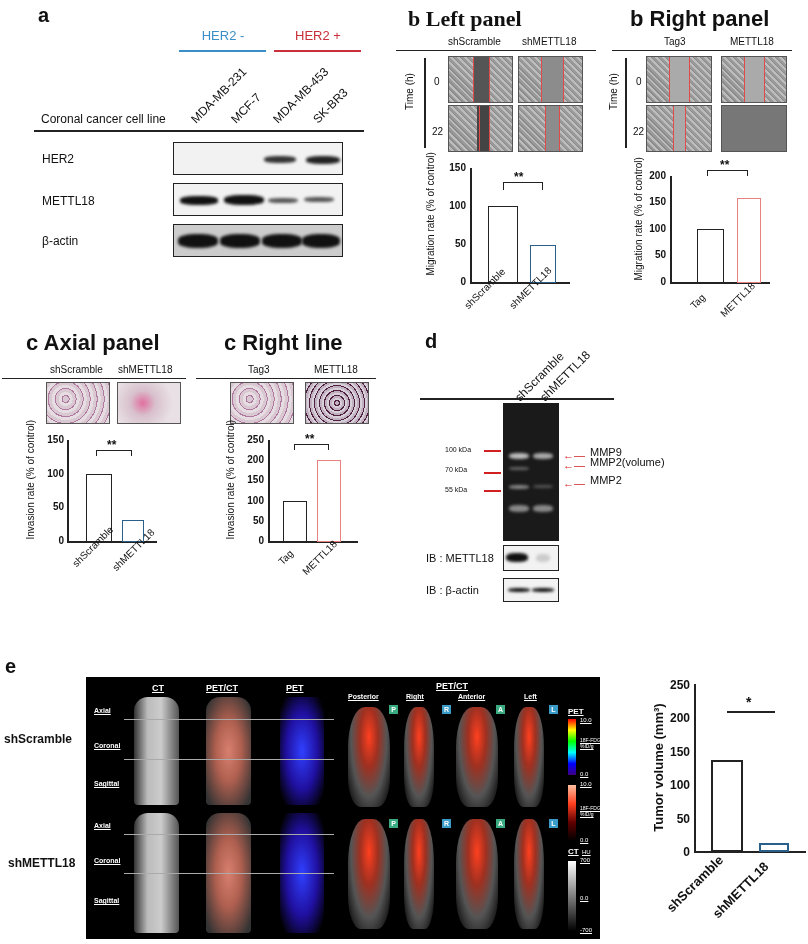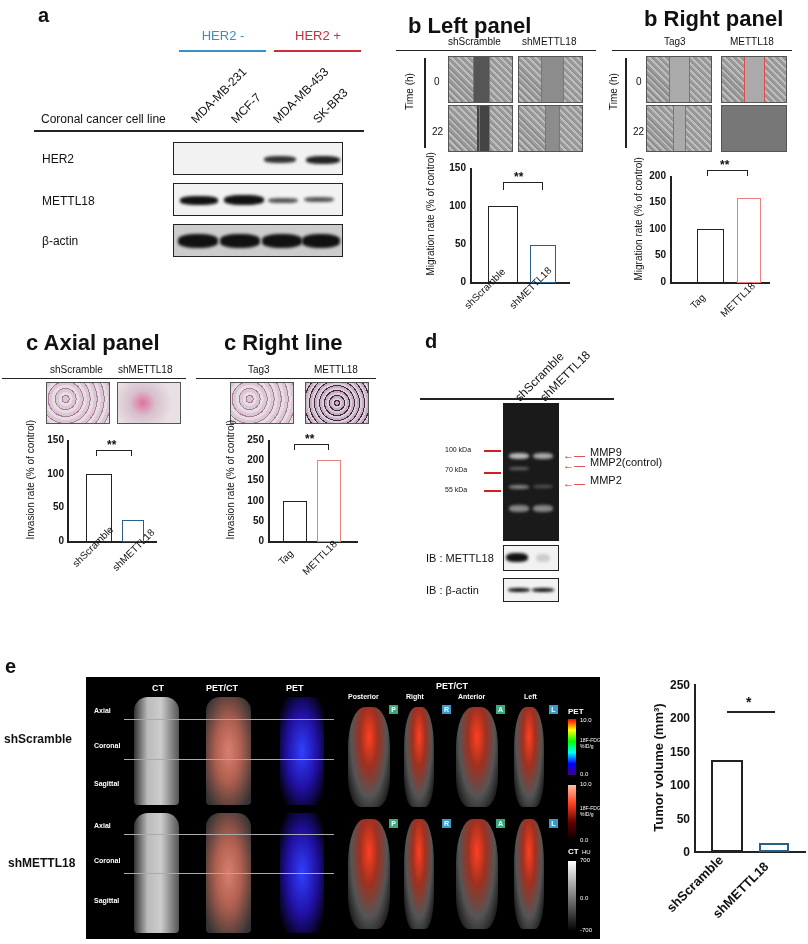--- a/index.html
+++ b/index.html
@@ -17,21 +17,21 @@
   .gap { position: absolute; top: 0; bottom: 0; background: #8c8c8c; }
   .inv { background: repeating-radial-gradient(circle at 30% 40%, #d9c8d2 0 3px, #b07aa0 3px 4px, #e6dde3 4px 7px); }
   .tick { position: absolute; font-size: 10px; font-weight: bold; text-align: right; width: 24px; }
   .bar { position: absolute; border: 1.5px solid #222; background: #fff; }
   .ylab { position: absolute; transform: rotate(-90deg); transform-origin: center; font-size: 10px; text-align: center; white-space: nowrap; }
   .pet-panel { position: absolute; background: #000; }
   .ct-img { position: absolute; background: linear-gradient(90deg,#333,#bbb 30%,#ccc 60%,#555); }
   .petct-img { position: absolute; background: radial-gradient(ellipse at 50% 50%, #d88070 0%, #b06050 40%, #333 90%); }
   .pet-img { position: absolute; background: radial-gradient(ellipse at 50% 50%, #3040ff 0%, #2010a0 50%, #000 90%); }
   .mouse { position: absolute; background: radial-gradient(ellipse at 50% 30%, #ff4020 0%, #a03020 30%, #555 60%, #111 90%); border-radius: 40% 40% 30% 30%; }
-  .white { color: #fff; }
+  .white { color: #fff; text-decoration: underline; }
   .tagbox { position: absolute; width: 9px; height: 9px; font-size: 7px; color: #fff; text-align: center; line-height: 9px; font-weight: bold; }
 </style>
 </head>
 <body>
 
 <div>
   <div class="abs plabel" style="left:38px;top:4px;font-size:20px;">a</div>
   <div class="abs" style="left:180px;top:28px;width:86px;text-align:center;font-size:13px;color:#3a8fc8;">HER2 -</div>
   <div class="abs" style="left:179px;top:50px;width:87px;height:1.5px;background:#3a8fc8;"></div>
   <div class="abs" style="left:275px;top:28px;width:86px;text-align:center;font-size:13px;color:#c8303a;">HER2 +</div>
@@ -60,21 +60,21 @@
   <div class="abs" style="left:42px;top:234px;font-size:12px;">β-actin</div>
   <div class="blot" style="left:173px;top:224px;width:170px;height:33px;background:#ccc;">
     <div class="band" style="left:4px;top:9px;width:40px;height:14px;background:#111;"></div>
     <div class="band" style="left:46px;top:9px;width:40px;height:14px;background:#111;"></div>
     <div class="band" style="left:88px;top:9px;width:40px;height:14px;background:#111;"></div>
     <div class="band" style="left:128px;top:9px;width:38px;height:14px;background:#111;"></div>
   </div>
 </div>
 
 <div>
-  <div class="abs plabel" style="left:408px;top:13px;">b Left panel</div>
+  <div class="abs plabel" style="left:408px;top:6px;font-family:Liberation Serif, serif;">b Left panel</div>
   <div class="abs small" style="left:448px;top:36px;">shScramble</div>
   <div class="abs small" style="left:522px;top:36px;">shMETTL18</div>
   <div class="hr" style="left:396px;top:50px;width:200px;height:1px;"></div>
   <div class="abs" style="left:424px;top:58px;width:1.5px;height:90px;background:#222;"></div>
   <div class="abs small" style="left:404px;top:110px;transform:rotate(-90deg);transform-origin:left top;">Time (h)</div>
   <div class="abs small" style="left:434px;top:76px;">0</div>
   <div class="abs small" style="left:432px;top:126px;">22</div>
   <div class="microimg wound" style="left:448px;top:56px;width:65px;height:47px;">
       <div class="gap" style="left:24px;width:16px;background:#555;"></div>
       <div class="redline" style="left:24px;"></div>
@@ -105,21 +105,21 @@
   <div class="ylab" style="left:380px;top:220px;width:100px;">Migration rate (% of control)</div>
   <div class="bar" style="left:488px;top:206px;width:30px;height:77px;"></div>
   <div class="bar" style="left:530px;top:245px;width:26px;height:38px;border-color:#2a5f8a;"></div>
   <div class="abs" style="left:503px;top:182px;width:40px;height:8px;border:1.5px solid #222;border-bottom:none;"></div>
   <div class="abs" style="left:514px;top:170px;font-weight:bold;font-size:12px;">**</div>
   <div class="rot" style="left:470px;top:300px;font-size:10px;">shScramble</div>
   <div class="rot" style="left:515px;top:300px;font-size:10px;">shMETTL18</div>
 </div>
 
 <div>
-  <div class="abs plabel" style="left:644px;top:6px;">b Right panel</div>
+  <div class="abs plabel" style="left:630px;top:6px;">b Right panel</div>
   <div class="abs small" style="left:664px;top:36px;">Tag3</div>
   <div class="abs small" style="left:730px;top:36px;">METTL18</div>
   <div class="hr" style="left:612px;top:50px;width:180px;height:1px;"></div>
   <div class="abs" style="left:625px;top:58px;width:1.5px;height:90px;background:#222;"></div>
   <div class="abs small" style="left:608px;top:110px;transform:rotate(-90deg);transform-origin:left top;">Time (h)</div>
   <div class="abs small" style="left:636px;top:76px;">0</div>
   <div class="abs small" style="left:633px;top:126px;">22</div>
   <div class="microimg wound" style="left:646px;top:56px;width:66px;height:47px;">
       <div class="gap" style="left:22px;width:20px;background:#aaa;"></div>
       <div class="redline" style="left:22px;"></div>
@@ -218,21 +218,21 @@
   <div class="abs" style="left:445px;top:446px;font-size:7px;">100 kDa</div>
   <div class="abs" style="left:484px;top:450px;width:17px;height:2px;background:#d02020;"></div>
   <div class="abs" style="left:445px;top:466px;font-size:7px;">70 kDa</div>
   <div class="abs" style="left:484px;top:472px;width:17px;height:2px;background:#d02020;"></div>
   <div class="abs" style="left:445px;top:486px;font-size:7px;">55 kDa</div>
   <div class="abs" style="left:484px;top:490px;width:17px;height:2px;background:#d02020;"></div>
 
   <div class="abs" style="left:563px;top:450px;color:#d02020;font-size:11px;line-height:10px;">←—</div>
   <div class="abs" style="left:590px;top:446px;font-size:11px;">MMP9</div>
   <div class="abs" style="left:563px;top:460px;color:#d02020;font-size:11px;line-height:10px;">←—</div>
-  <div class="abs" style="left:590px;top:456px;font-size:11px;">MMP2(control)</div>
+  <div class="abs" style="left:590px;top:456px;font-size:11px;">MMP2(volume)</div>
   <div class="abs" style="left:563px;top:478px;color:#d02020;font-size:11px;line-height:10px;">←—</div>
   <div class="abs" style="left:590px;top:474px;font-size:11px;">MMP2</div>
 
   <div class="abs" style="left:426px;top:552px;font-size:11px;">IB : METTL18</div>
   <div class="blot" style="left:503px;top:545px;width:56px;height:26px;">
     <div class="band" style="left:2px;top:7px;width:22px;height:9px;background:#111;"></div>
     <div class="band" style="left:32px;top:8px;width:14px;height:8px;background:#ccc;"></div>
   </div>
   <div class="abs" style="left:426px;top:584px;font-size:11px;">IB : β-actin</div>
   <div class="blot" style="left:503px;top:578px;width:56px;height:24px;">

